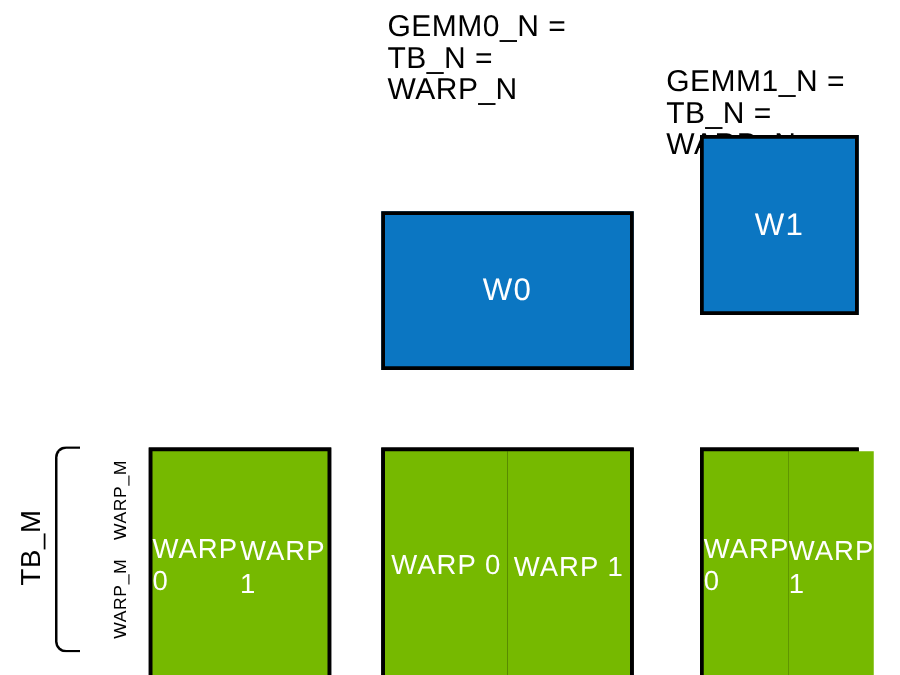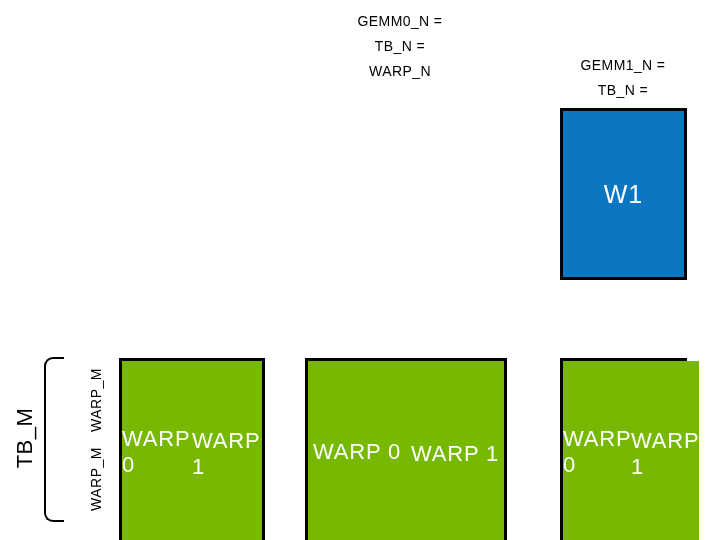--- a/index.html
+++ b/index.html
@@ -22,22 +22,22 @@
     height: 540px;
     background: var(--background);
     overflow: hidden;
   }
 
   
   .top-label {
     position: absolute;
     top: 9px;
     width: 180px;
-    text-align: center;
-    font-size: 14px;
+    text-align: left;
+    font-size: 24px;
     line-height: 25px;
     letter-spacing: 0.4px;
     white-space: pre-line;
     color: var(--label-text);
   }
   .top-label.c0 { left: 310px; }
   .top-label.c1 { left: 533px; margin-top: 44px; }
 
   
   .blue-box {
@@ -45,21 +45,21 @@
     background: var(--fill-blue);
     border: 3px solid var(--stroke);
     display: flex;
     align-items: center;
     justify-content: center;
     color: var(--box-text);
     font-size: 25px;
     letter-spacing: 1px;
   }
   .blue-box.w0 { left: 305px; top: 169px; width: 202px; height: 127px; }
-  .blue-box.w1 { left: 560px; top: 108px; width: 127px; height: 172px; }
+  .blue-box.w1 { left: 560px; top: 108px; width: 127px; height: 144px; }
 
   
   .warp-group {
     position: absolute;
     top: 358px;
     height: 192px;
     border: 3px solid var(--stroke);
     display: flex;
     flex-direction: row;
     background: var(--stroke);
@@ -115,20 +115,23 @@
 
 <div class="canvas">
 
   <div class="top-label c0">GEMM0_N =
 TB_N =
 WARP_N</div>
   <div class="top-label c1">GEMM1_N =
 TB_N =
 WARP_N</div>
 
+  <div class="blue-box w0">
+    <span>W0</span>
+  </div>
   <div class="blue-box w1">
     <span>W1</span>
   </div>
 
   <div class="bracket"></div>
   <div class="rot-label tb-m">TB_M</div>
   <div class="rot-label warp-m wm0">WARP_M</div>
   <div class="rot-label warp-m wm1">WARP_M</div>
 
   <div class="warp-group g0">

